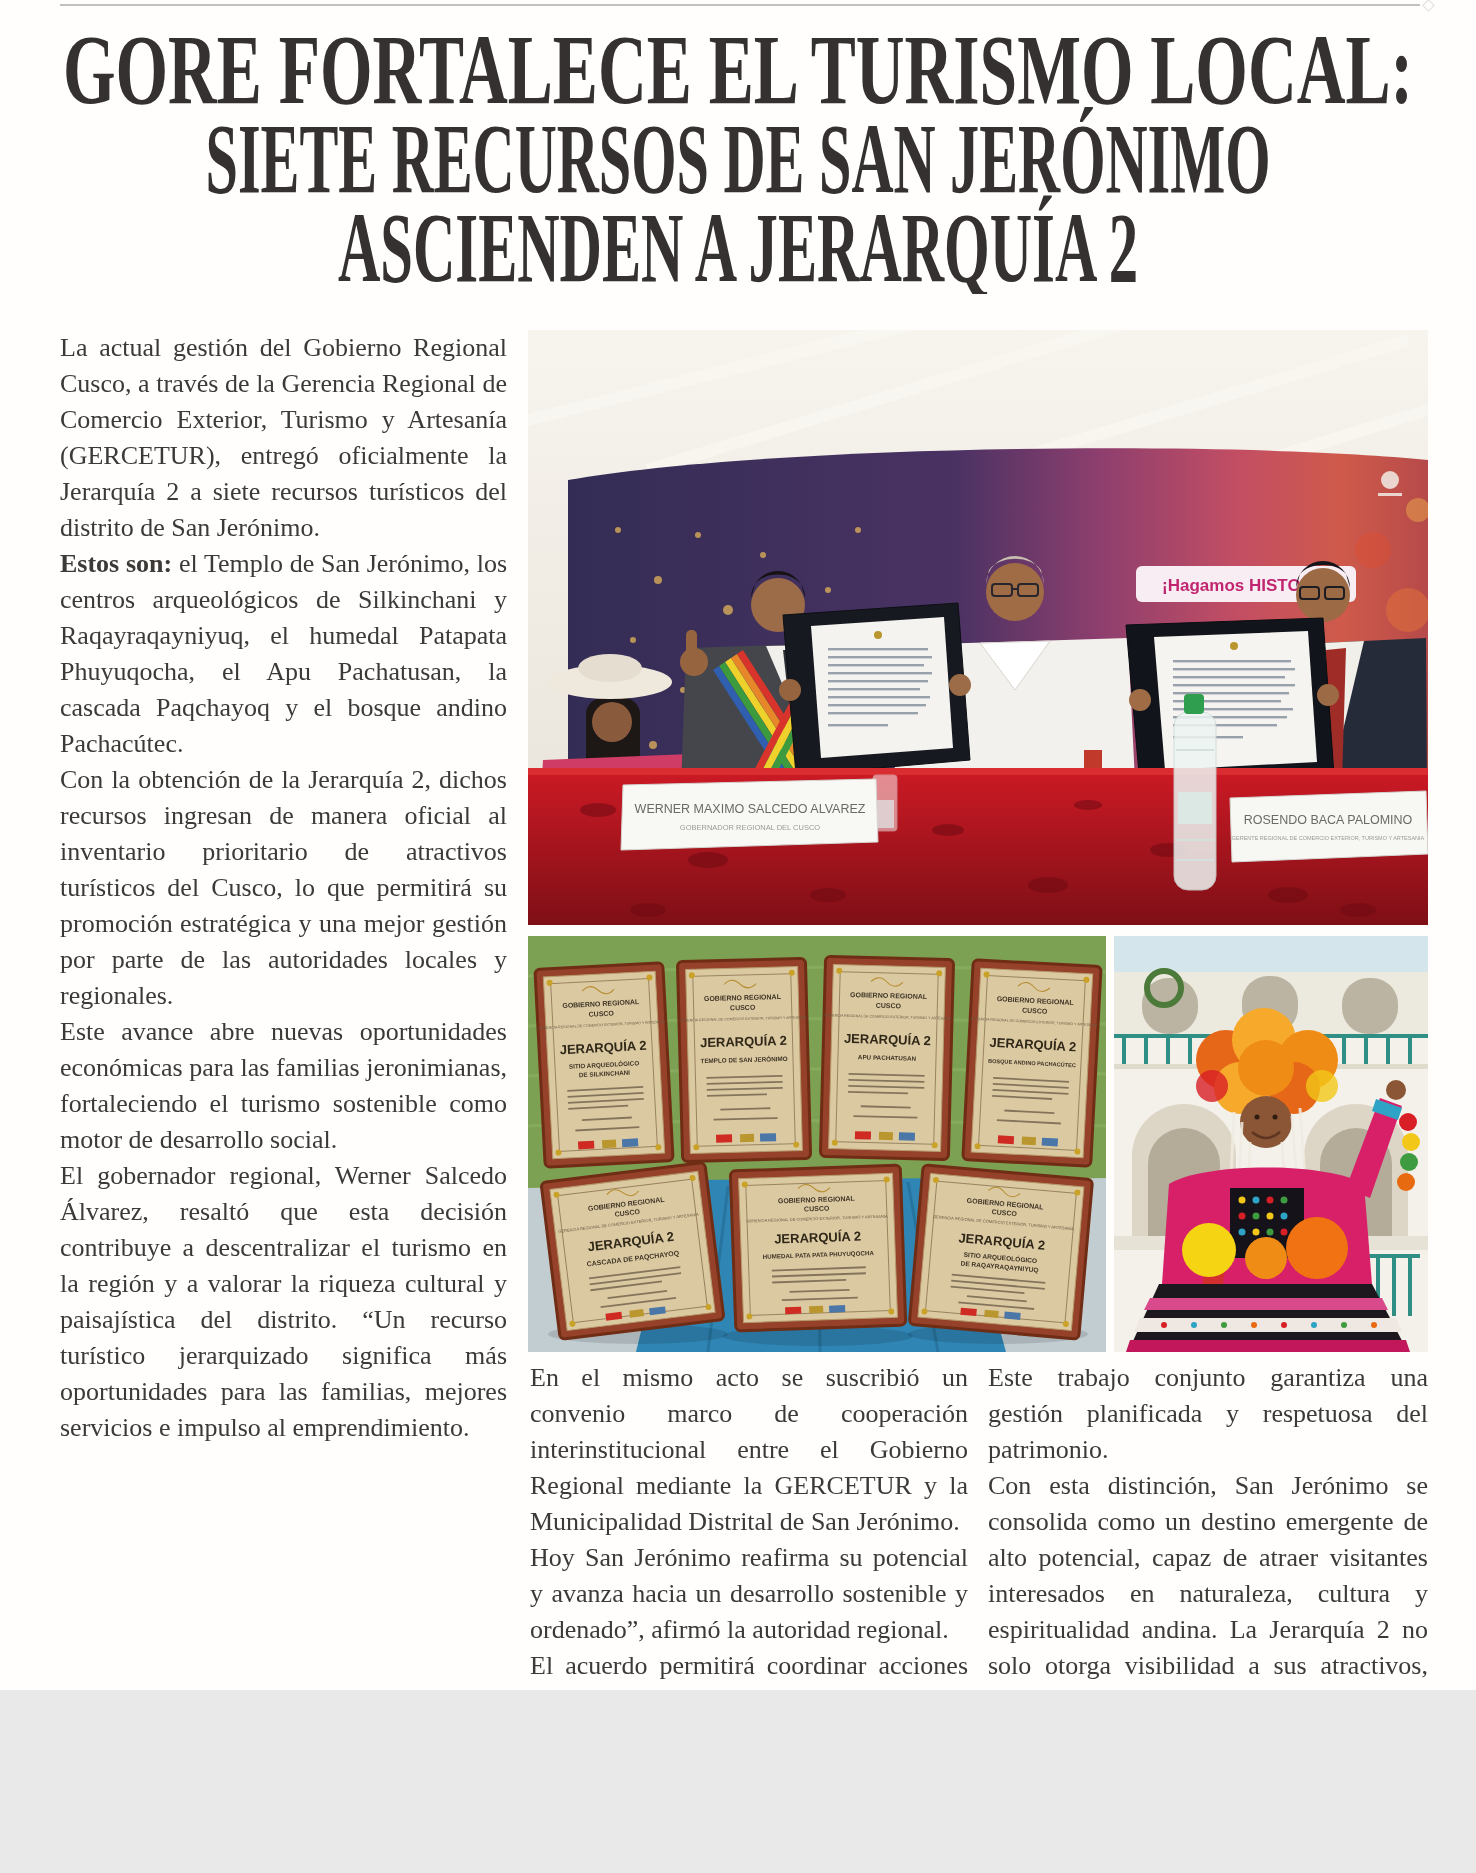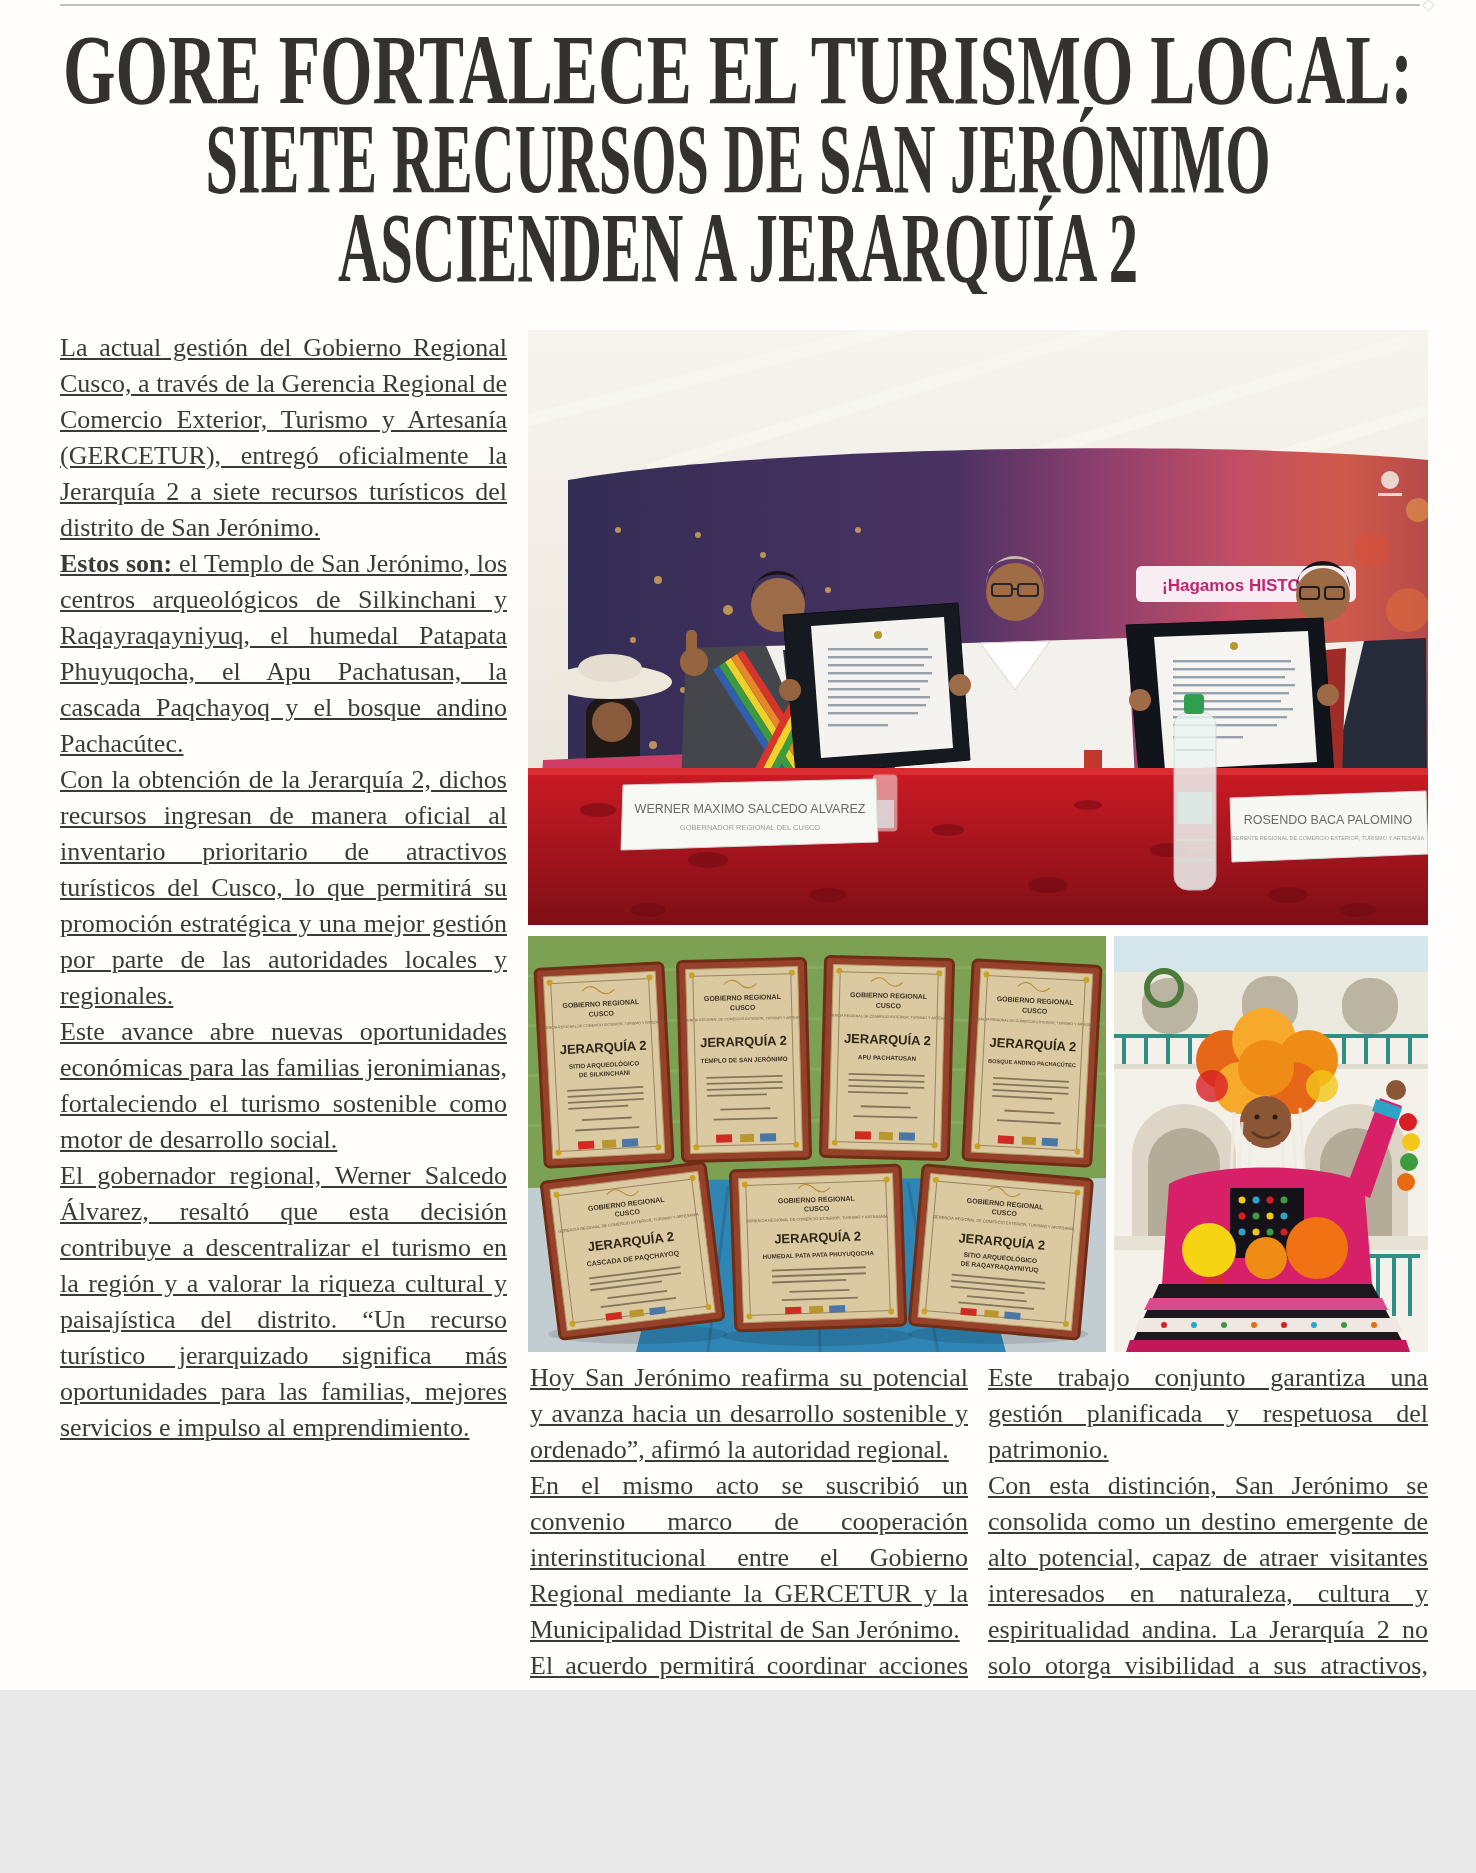--- a/index.html
+++ b/index.html
@@ -6,21 +6,21 @@
   .page{
     position:relative;width:1476px;height:1690px;background:#fffefd;
     font-family:"Liberation Serif","DejaVu Serif",serif;color:#3c3936;
     overflow:hidden;margin:0 auto;
   }
   .top-rule{position:absolute;left:60px;top:4px;width:1360px;height:2px;background:#c2c0bc;}
   .rule-end-mark{position:absolute;left:1424px;top:1px;width:7px;height:7px;border:1px solid #d6d4d0;transform:rotate(45deg);opacity:.8;}
   .headline-svg{position:absolute;left:0;top:26px;display:block;}
   .headline-svg text{font-family:"Liberation Serif","DejaVu Serif",serif;font-weight:bold;fill:#343130;}
   .col{position:absolute;text-align:justify;hyphens:auto;-webkit-hyphens:auto;}
-  .col p{margin:0;padding:0;text-decoration:underline;}
+  .col p{margin:0;padding:0;}
   .col .lead{font-weight:bold;}
   .col-left{left:60px;top:330px;width:447px;font-size:26px;line-height:36px;}
   .col-mid{left:530px;top:1360px;width:438px;font-size:26px;line-height:36px;}
   .col-right{left:988px;top:1360px;width:440px;font-size:26px;line-height:36px;}
   .photo{position:absolute;display:block;}
   .photo svg{display:block;}
   svg text{font-family:"Liberation Sans","DejaVu Sans",sans-serif;}
 </style>
 </head>
 <body>
@@ -599,22 +599,22 @@
             <circle cx="230" cy="389" r="3" fill="#3f9b3f"></circle>
               <circle cx="260" cy="389" r="3" fill="#e86a10"></circle>
           </g>
           <polygon points="16,404 292,404 296,416 12,416" fill="#c2185b"></polygon>
         </g>
       </g>
     </svg>
   </div>
 
   <div class="col col-mid">
+    <p><span class="lead"></span><span>En el mismo acto se suscribió un convenio marco de cooperación interinstitucional entre el Gobierno Regional mediante la GERCETUR y la Municipalidad Distrital de San Jerónimo.</span></p>
     <p><span class="lead"></span><span>Hoy San Jerónimo reafirma su potencial y avanza hacia un desarrollo sostenible y ordenado”, afirmó la autoridad regional.</span></p>
-    <p><span class="lead"></span><span>En el mismo acto se suscribió un convenio marco de cooperación interinstitucional entre el Gobierno Regional mediante la GERCETUR y la Municipalidad Distrital de San Jerónimo.</span></p>
     <p><span class="lead"></span><span>El acuerdo permitirá coordinar acciones de protección, conservación y promoción de los recursos turísticos, articulando esfuerzos con comunidades locales, operadores turísticos,</span></p>
   </div>
 
   <div class="col col-right">
     <p><span class="lead"></span><span>Este trabajo conjunto garantiza una gestión planificada y respetuosa del patrimonio.</span></p>
     <p><span class="lead"></span><span>Con esta distinción, San Jerónimo se consolida como un destino emergente de alto potencial, capaz de atraer visitantes interesados en naturaleza, cultura y espiritualidad andina. La Jerarquía 2 no solo otorga visibilidad a sus atractivos, sino que impulsa un camino de desarrollo socioeconómico, generación de empleo y fortalecimiento del orgullo local.</span></p>
   </div>
 
 </div>
 

